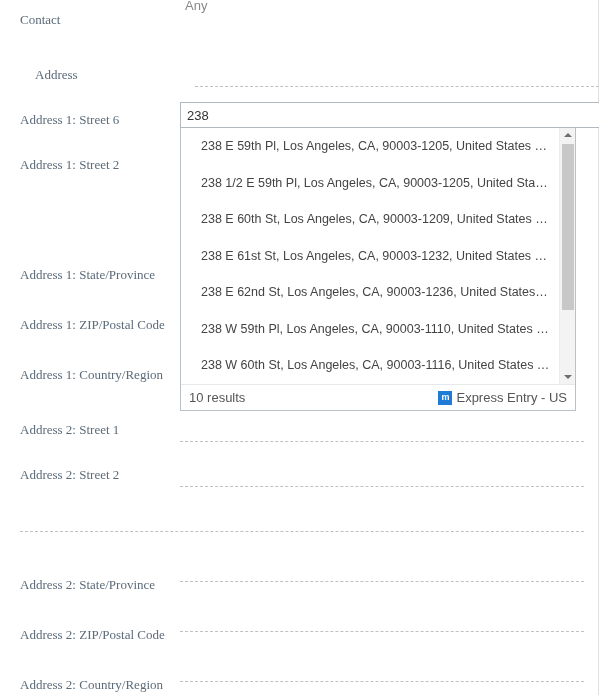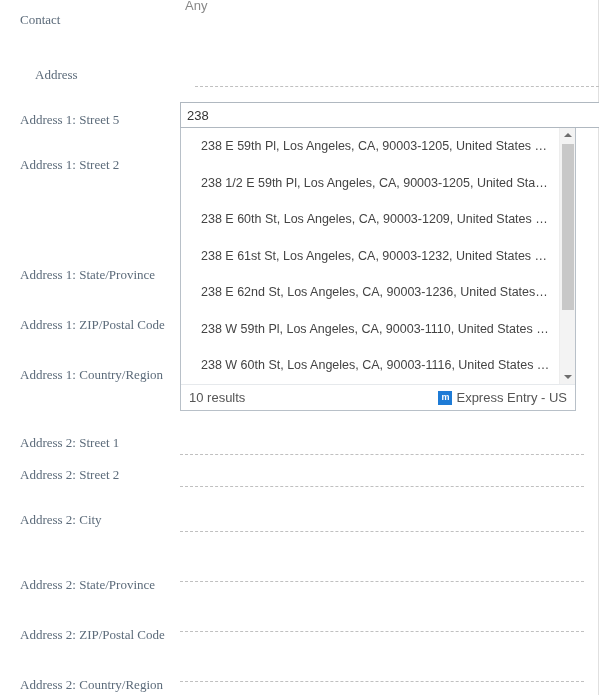--- a/index.html
+++ b/index.html
@@ -160,21 +160,21 @@
   <div id="field-rows">
       <div class="field-row" style="top: 0px;">
         <div class="field-label">Contact</div>
         <div class="field-value"></div>
       </div>
       <div class="field-row" style="top: 55px; margin-left: 15px;">
         <div class="field-label">Address</div>
         <div class="field-value dashed"></div>
       </div>
       <div class="field-row" style="top: 100px;">
-        <div class="field-label">Address 1: Street 5</div>
+        <div class="field-label">Address 1: Street 6</div>
         <div class="field-value"></div>
       </div>
       <div class="field-row" style="top: 145px;">
         <div class="field-label">Address 1: Street 2</div>
         <div class="field-value"></div>
       </div>
       <div class="field-row" style="top: 190px;">
         <div class="field-value"></div>
       </div>
       <div class="field-row" style="top: 240px;">
@@ -182,30 +182,29 @@
         <div class="field-value"></div>
       </div>
       <div class="field-row" style="top: 290px;">
         <div class="field-label two-line">Address 1: ZIP/Postal Code</div>
         <div class="field-value"></div>
       </div>
       <div class="field-row" style="top: 340px;">
         <div class="field-label two-line">Address 1: Country/Region</div>
         <div class="field-value"></div>
       </div>
-      <div class="field-row" style="top: 423px;">
+      <div class="field-row" style="top: 410px;">
         <div class="field-label">Address 2: Street 1</div>
         <div class="field-value dashed"></div>
       </div>
       <div class="field-row" style="top: 455px;">
         <div class="field-label">Address 2: Street 2</div>
         <div class="field-value dashed"></div>
       </div>
       <div class="field-row" style="top: 500px;">
-        <div class="field-label">Address 2: City</div>
         <div class="field-value dashed"></div>
       </div>
       <div class="field-row" style="top: 550px;">
         <div class="field-label two-line">Address 2: State/Province</div>
         <div class="field-value dashed"></div>
       </div>
       <div class="field-row" style="top: 600px;">
         <div class="field-label two-line">Address 2: ZIP/Postal Code</div>
         <div class="field-value dashed"></div>
       </div>

